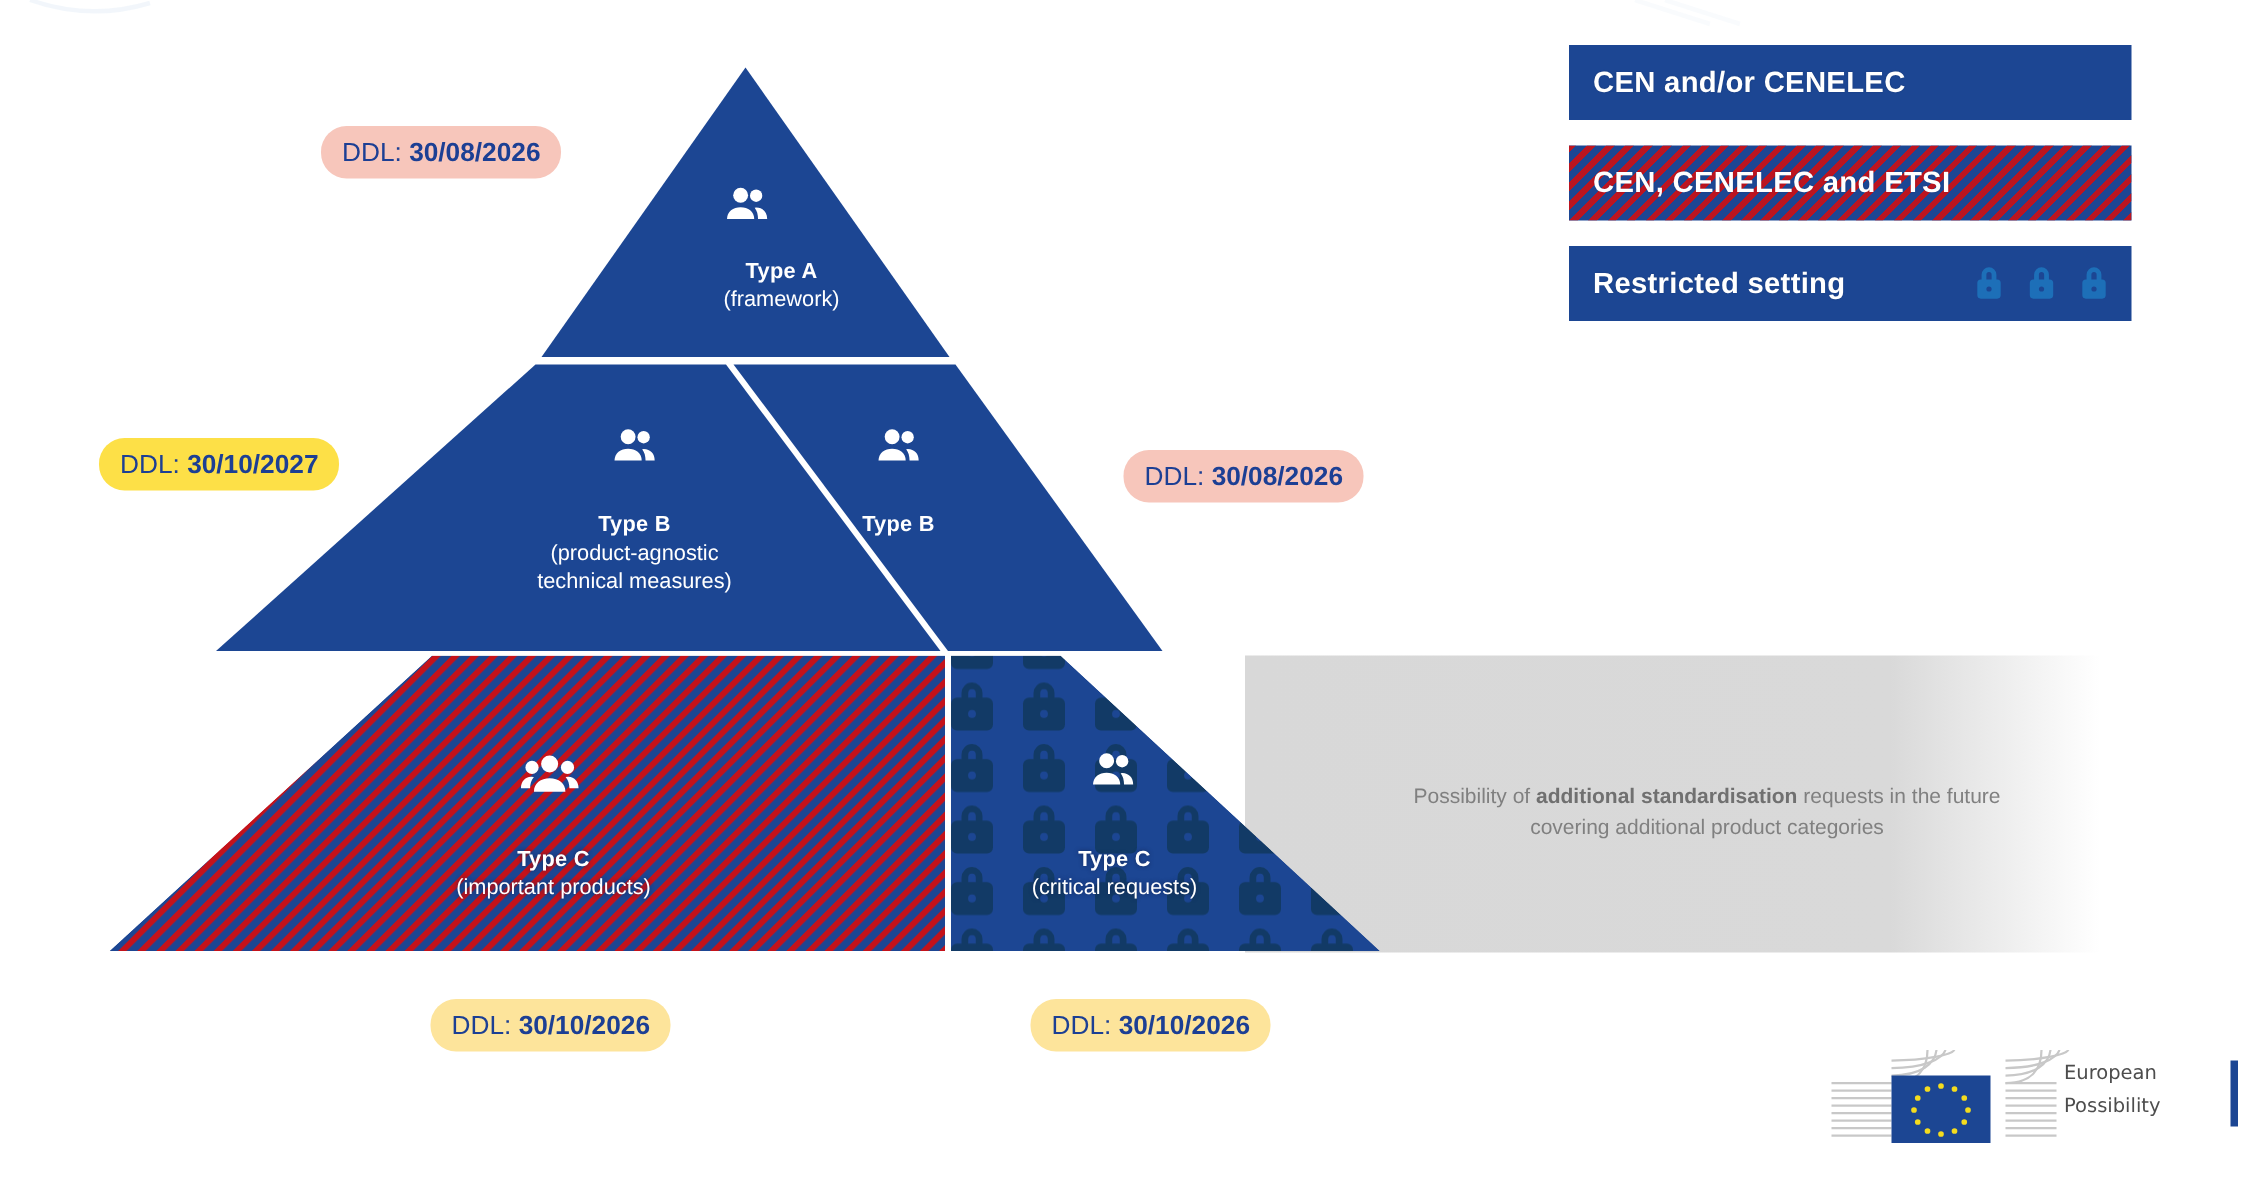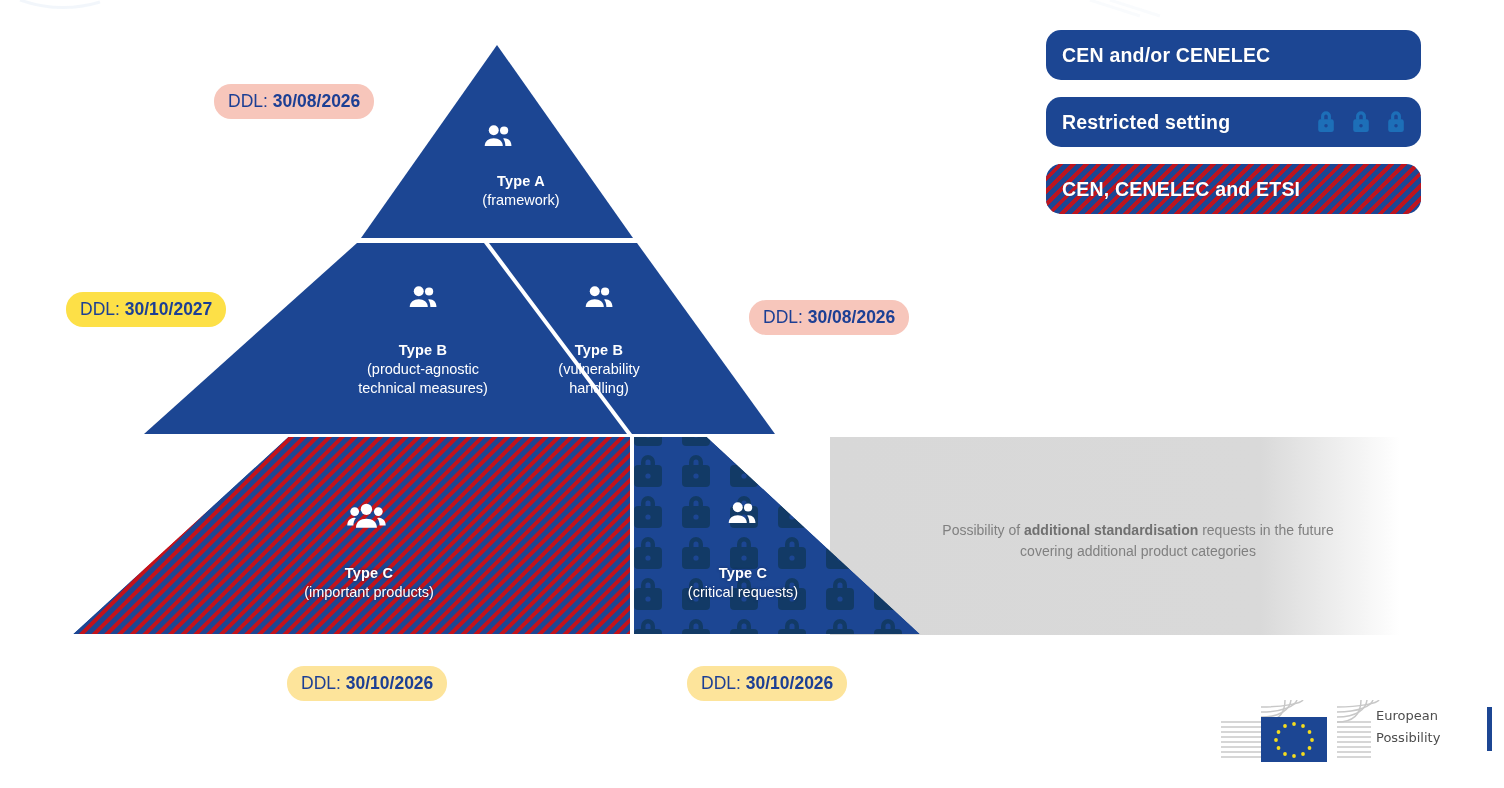--- a/index.html
+++ b/index.html
@@ -65,21 +65,20 @@
   .legend { position: absolute; left: 1046px; top: 30px; width: 375px; z-index: 9; }
   .lg-row {
     position: relative;
     height: 50px;
     background: #1c4693;
     display: flex;
     align-items: center;
     padding-left: 16px;
     margin-bottom: 17px;
     overflow: hidden;
-    border-radius: 15px;
   }
   .lg-row .lg-text {
     position: relative;
     z-index: 3;
     color: #ffffff;
     font-weight: bold;
     font-size: 19.5px;
     letter-spacing: .2px;
     text-shadow: 0 0 1px rgba(0,0,0,.25);
   }
@@ -185,21 +184,20 @@
   </div>
 
   <svg class="seg-icon" style="left:580px; top:281px;" width="38" height="34" viewBox="0 0 24 24" fill="#ffffff">
     <circle cx="9" cy="7.2" r="3.5"></circle>
       <circle cx="16.3" cy="7.4" r="2.9"></circle>
     <path d="M2.6 18.4c0-3.6 2.9-5.6 6.4-5.6s6.4 2 6.4 5.6z"></path>
     <path d="M16.4 12.9c3.1 .15 5.1 2 5.1 5.5h-4.3c0-2.2-.5-4-1.6-5.4z"></path>
   </svg>
   <div class="seg-label" style="left:529px; top:341px; width:140px;">
     <div class="t1">Type B</div>
-    <div class="t2">(vulnerability<br>handling)</div>
   </div>
 
   <svg class="seg-icon" style="left:345px; top:500px;" width="44" height="34" viewBox="0 0 30 24" fill="#ffffff">
     <circle cx="14.6" cy="6.6" r="4"></circle>
     <circle cx="6.3" cy="8.2" r="3.1"></circle>
     <circle cx="23" cy="8.2" r="3.1"></circle>
     <path d="M7.2 19.6c0-4 3.2-6.3 7.4-6.3s7.4 2.3 7.4 6.3z"></path>
     <path d="M5.9 12.6c-3 .25-4.8 2.2-4.8 5.4h4.3c0-2 .5-3.9 1.8-5.3z"></path>
     <path d="M23.4 12.6c3 .25 4.8 2.2 4.8 5.4h-4.3c0-2-.5-3.9-1.8-5.3z"></path>
   </svg>
@@ -241,20 +239,24 @@
 
   <div class="ddl" style="left:687px; top:666px; background:#fde49b;">
     <span class="lab">DDL:</span>
     <span class="val">30/10/2026</span>
   </div>
 
   <div class="legend">
 
     <div class="lg-row">
       <span class="lg-text">CEN and/or CENELEC</span>
+    </div>
+
+    <div class="lg-row hatch-legend">
+      <span class="lg-text">CEN, CENELEC and ETSI</span>
     </div>
 
     <div class="lg-row">
       <span class="lg-text">Restricted setting</span>
       <span class="lg-locks">
         <svg width="22" height="26" viewBox="0 0 24 28" fill="#1d6fb8">
           <rect x="3.5" y="11" width="17" height="14" rx="2.6"></rect>
           <path d="M6.6 11.5 V7.6a5.4 5.4 0 0 1 10.8 0v3.9h-3.5V7.6a1.9 1.9 0 0 0-3.8 0v3.9z"></path>
           <circle cx="12" cy="18" r="1.9" fill="#1c4693"></circle>
         </svg>
@@ -264,24 +266,20 @@
           <circle cx="12" cy="18" r="1.9" fill="#1c4693"></circle>
         </svg>
         <svg width="22" height="26" viewBox="0 0 24 28" fill="#1d6fb8">
           <rect x="3.5" y="11" width="17" height="14" rx="2.6"></rect>
           <path d="M6.6 11.5 V7.6a5.4 5.4 0 0 1 10.8 0v3.9h-3.5V7.6a1.9 1.9 0 0 0-3.8 0v3.9z"></path>
           <circle cx="12" cy="18" r="1.9" fill="#1c4693"></circle>
         </svg>
       </span>
     </div>
 
-    <div class="lg-row hatch-legend">
-      <span class="lg-text">CEN, CENELEC and ETSI</span>
-    </div>
-
   </div>
 
   <svg class="eu-logo" viewBox="0 0 270 66">
     <g stroke="#c8c8c8" stroke-width="1.5" fill="none">
       <path d="M2 22 H42"></path>
         <path d="M2 27 H42"></path>
         <path d="M2 32 H42"></path>
       <path d="M2 37 H42"></path>
         <path d="M2 42 H42"></path>
         <path d="M2 47 H42"></path>

